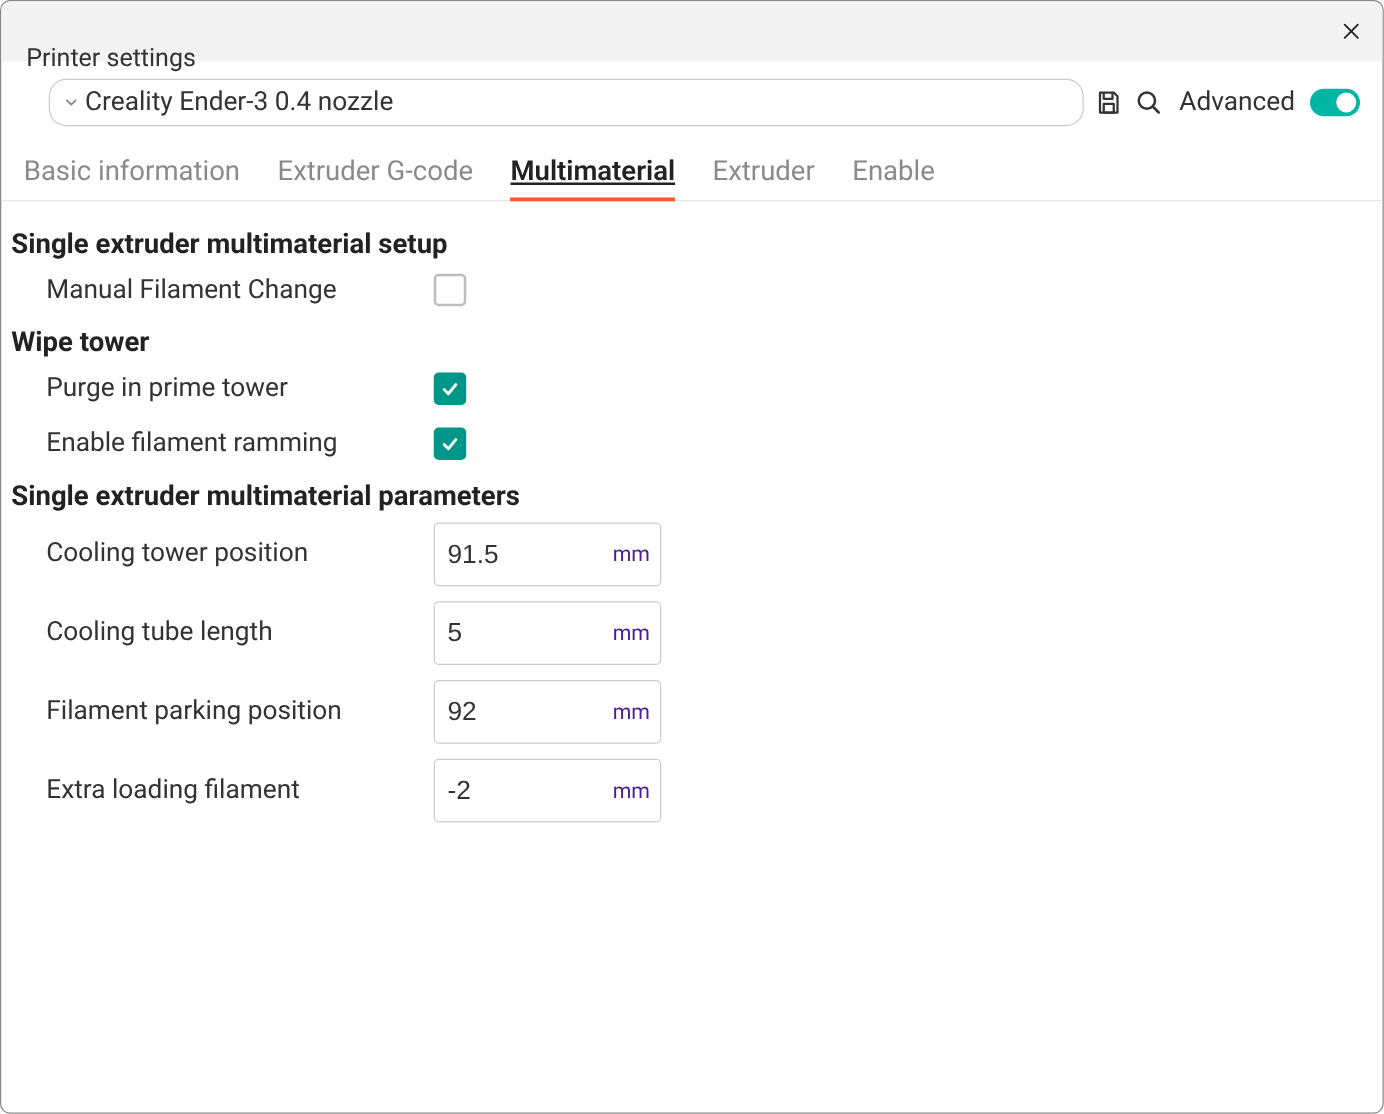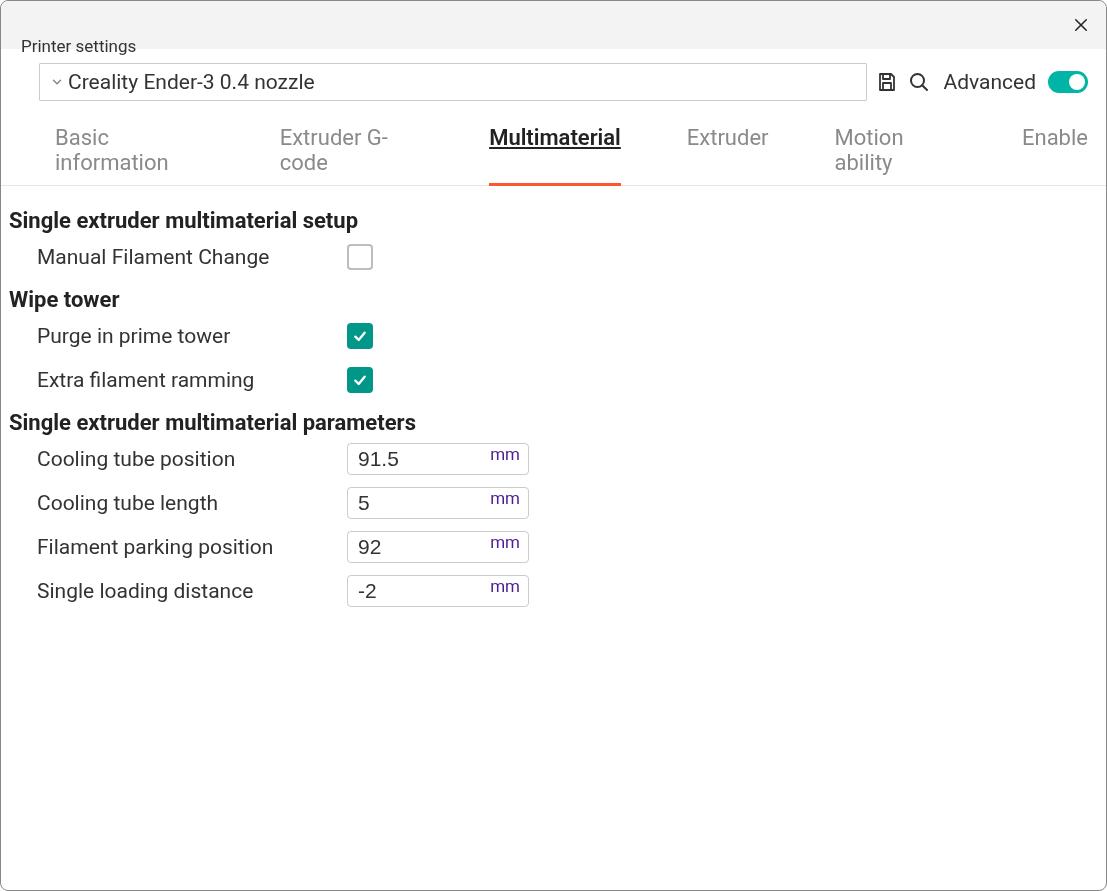--- a/index.html
+++ b/index.html
@@ -16,21 +16,21 @@
     display: flex;
     align-items: center;
     justify-content: space-between;
     padding: 8px 16px 8px 20px;
     background: #f3f3f3;
     height: 48px;
     border-top-left-radius: 8px;
     border-top-right-radius: 8px;
   }
   .title-text {
-    font-size: 17px;
+    font-size: 20px;
     color: #333;
     margin-top: 41px;
   }
   .close-icon {
     width: 18px;
     height: 18px;
     cursor: pointer;
     display: flex;
     align-items: center;
     justify-content: center;
@@ -42,21 +42,21 @@
     align-items: center;
     padding: 14px 18px 10px 38px;
     gap: 8px;
   }
   .profile-select {
     flex: 1;
     display: flex;
     align-items: center;
     height: 38px;
     border: 1px solid #ccc;
-    border-radius: 1px;
+    border-radius: 14px;
     padding: 0 10px;
     font-size: 21px;
     color: #333;
     cursor: pointer;
     gap: 4px;
   }
   .chevron-down {
     width: 14px; height: 14px;
     display: inline-flex;
     align-items: center;
@@ -95,21 +95,20 @@
     gap: 30px;
     padding: 10px 18px 0 18px;
     border-bottom: 1px solid #e6e6e6;
   }
   .tab {
     font-size: 22px;
     color: #8a8a8a;
     padding: 4px 0 10px 0;
     cursor: pointer;
     position: relative;
-    margin-left: 36px;
   }
   .tab.active {
     color: #222;
     font-weight: 600;
     text-decoration: underline;
   }
   .tab.active::after {
     content: "";
     position: absolute;
     left: 0; right: 0; bottom: -1px;
@@ -160,25 +159,25 @@
     background: #009688;
     border-color: #009688;
   }
   .checkbox svg {
     width: 16px; height: 16px;
     color: #fff;
   }
   .num-input-wrap {
     position: relative;
     width: 182px;
-    height: 32px;
+    height: 51px;
     border: 1px solid #ccc;
     border-radius: 4px;
     display: flex;
-    align-items: flex-start;
+    align-items: center;
   }
   .num-input {
     border: none;
     outline: none;
     font-size: 21px;
     color: #333;
     padding: 0 40px 0 10px;
     width: 100%;
     height: 100%;
     background: transparent;
@@ -230,21 +229,20 @@
   <div class="toggle">
     <div class="toggle-knob"></div>
   </div>
 </div>
 
 <div class="tabs">
   <div class="tab">Basic information</div>
   <div class="tab">Extruder G-code</div>
   <div class="tab active">Multimaterial</div>
   <div class="tab">Extruder</div>
-  <div class="tab">Motion ability</div>
   <div class="tab">Enable</div>
 </div>
 
 <div class="content">
 
   <div class="section-heading top">Single extruder multimaterial setup</div>
   <div class="row">
     <div class="row-label">Manual Filament Change</div>
     <div class="checkbox"></div>
   </div>
@@ -252,51 +250,51 @@
   <div class="section-heading">Wipe tower</div>
   <div class="row">
     <div class="row-label">Purge in prime tower</div>
     <div class="checkbox checked">
       <svg viewBox="0 0 24 24" fill="none" stroke="#fff" stroke-width="3.5" stroke-linecap="round" stroke-linejoin="round">
           <polyline points="5 13 10 18 19 7"></polyline>
         </svg>
     </div>
   </div>
   <div class="row">
-    <div class="row-label">Extra filament ramming</div>
+    <div class="row-label">Enable filament ramming</div>
     <div class="checkbox checked">
       <svg viewBox="0 0 24 24" fill="none" stroke="#fff" stroke-width="3.5" stroke-linecap="round" stroke-linejoin="round">
           <polyline points="5 13 10 18 19 7"></polyline>
         </svg>
     </div>
   </div>
 
   <div class="section-heading">Single extruder multimaterial parameters</div>
   <div class="row">
-    <div class="row-label">Cooling tube position</div>
+    <div class="row-label">Cooling tower position</div>
     <div class="num-input-wrap">
       <input class="num-input" value="91.5" style="">
       <span class="unit">mm</span>
     </div>
   </div>
   <div class="row">
     <div class="row-label">Cooling tube length</div>
     <div class="num-input-wrap">
       <input class="num-input" value="5" style="">
       <span class="unit">mm</span>
     </div>
   </div>
   <div class="row">
     <div class="row-label">Filament parking position</div>
     <div class="num-input-wrap">
       <input class="num-input" value="92" style="">
       <span class="unit">mm</span>
     </div>
   </div>
   <div class="row">
-    <div class="row-label">Single loading distance</div>
+    <div class="row-label">Extra loading filament</div>
     <div class="num-input-wrap">
       <input class="num-input" value="-2" style="">
       <span class="unit">mm</span>
     </div>
   </div>
 
 </div>
 
 </body></html>

